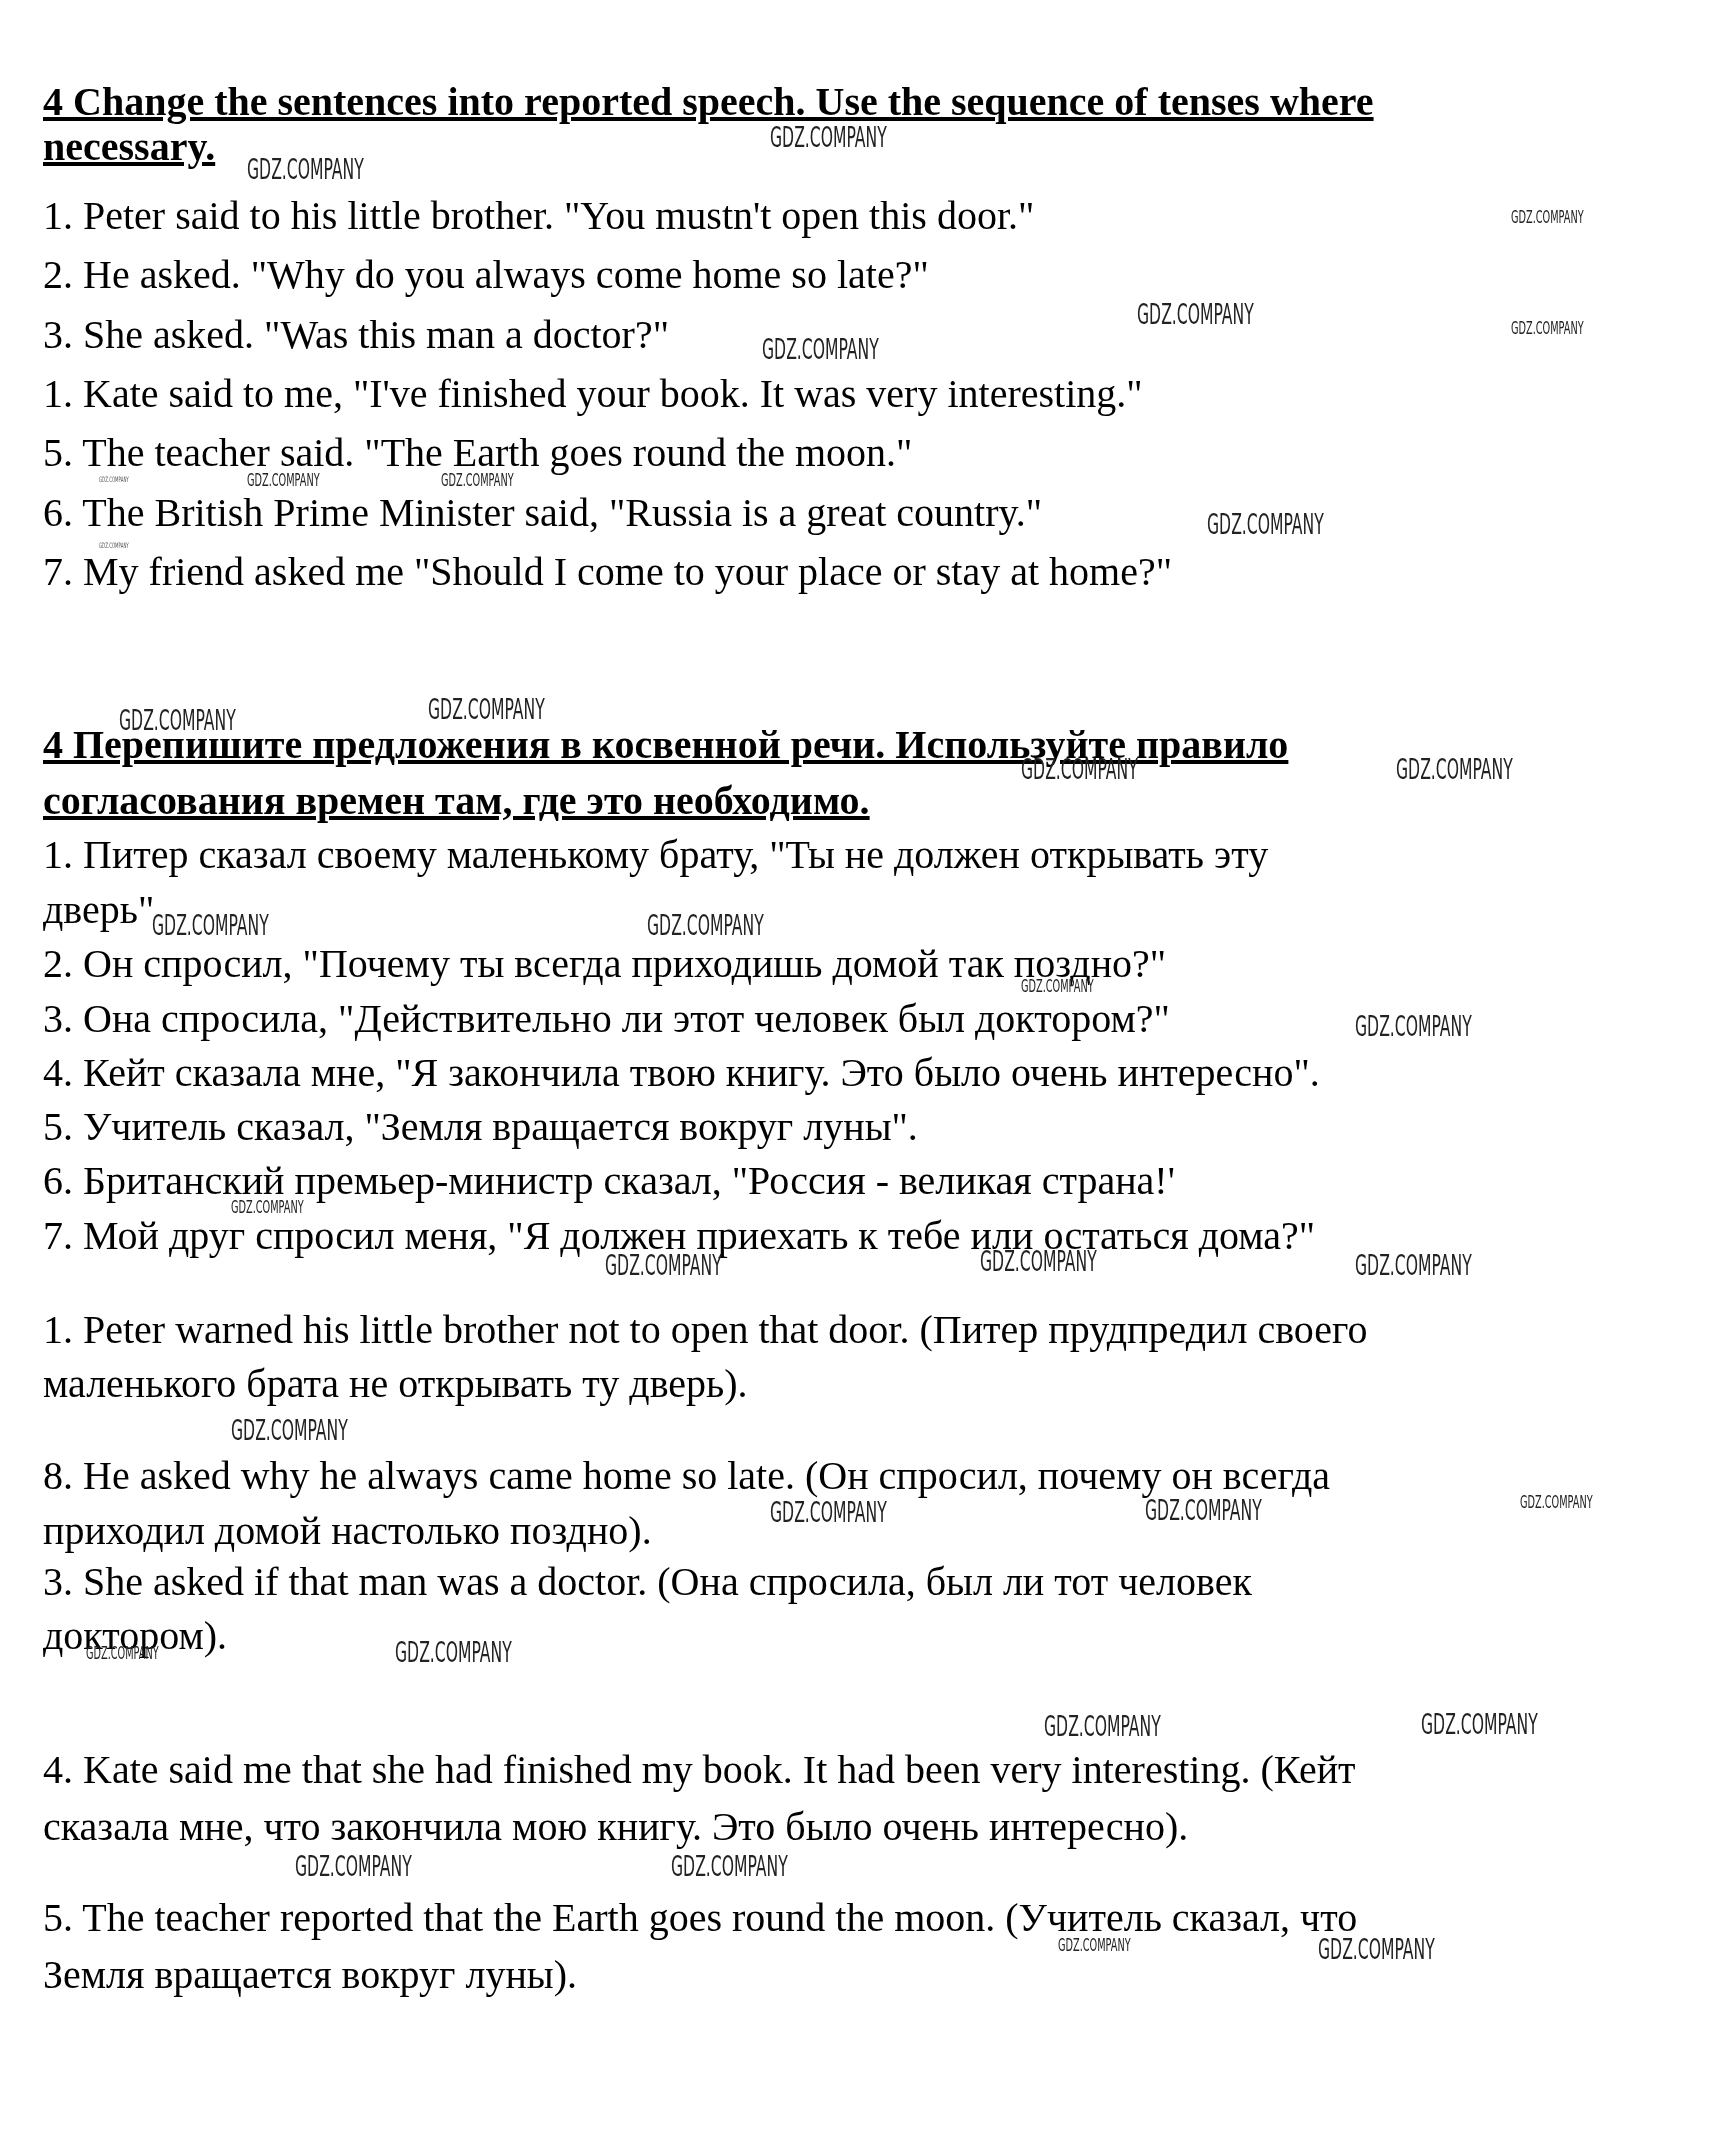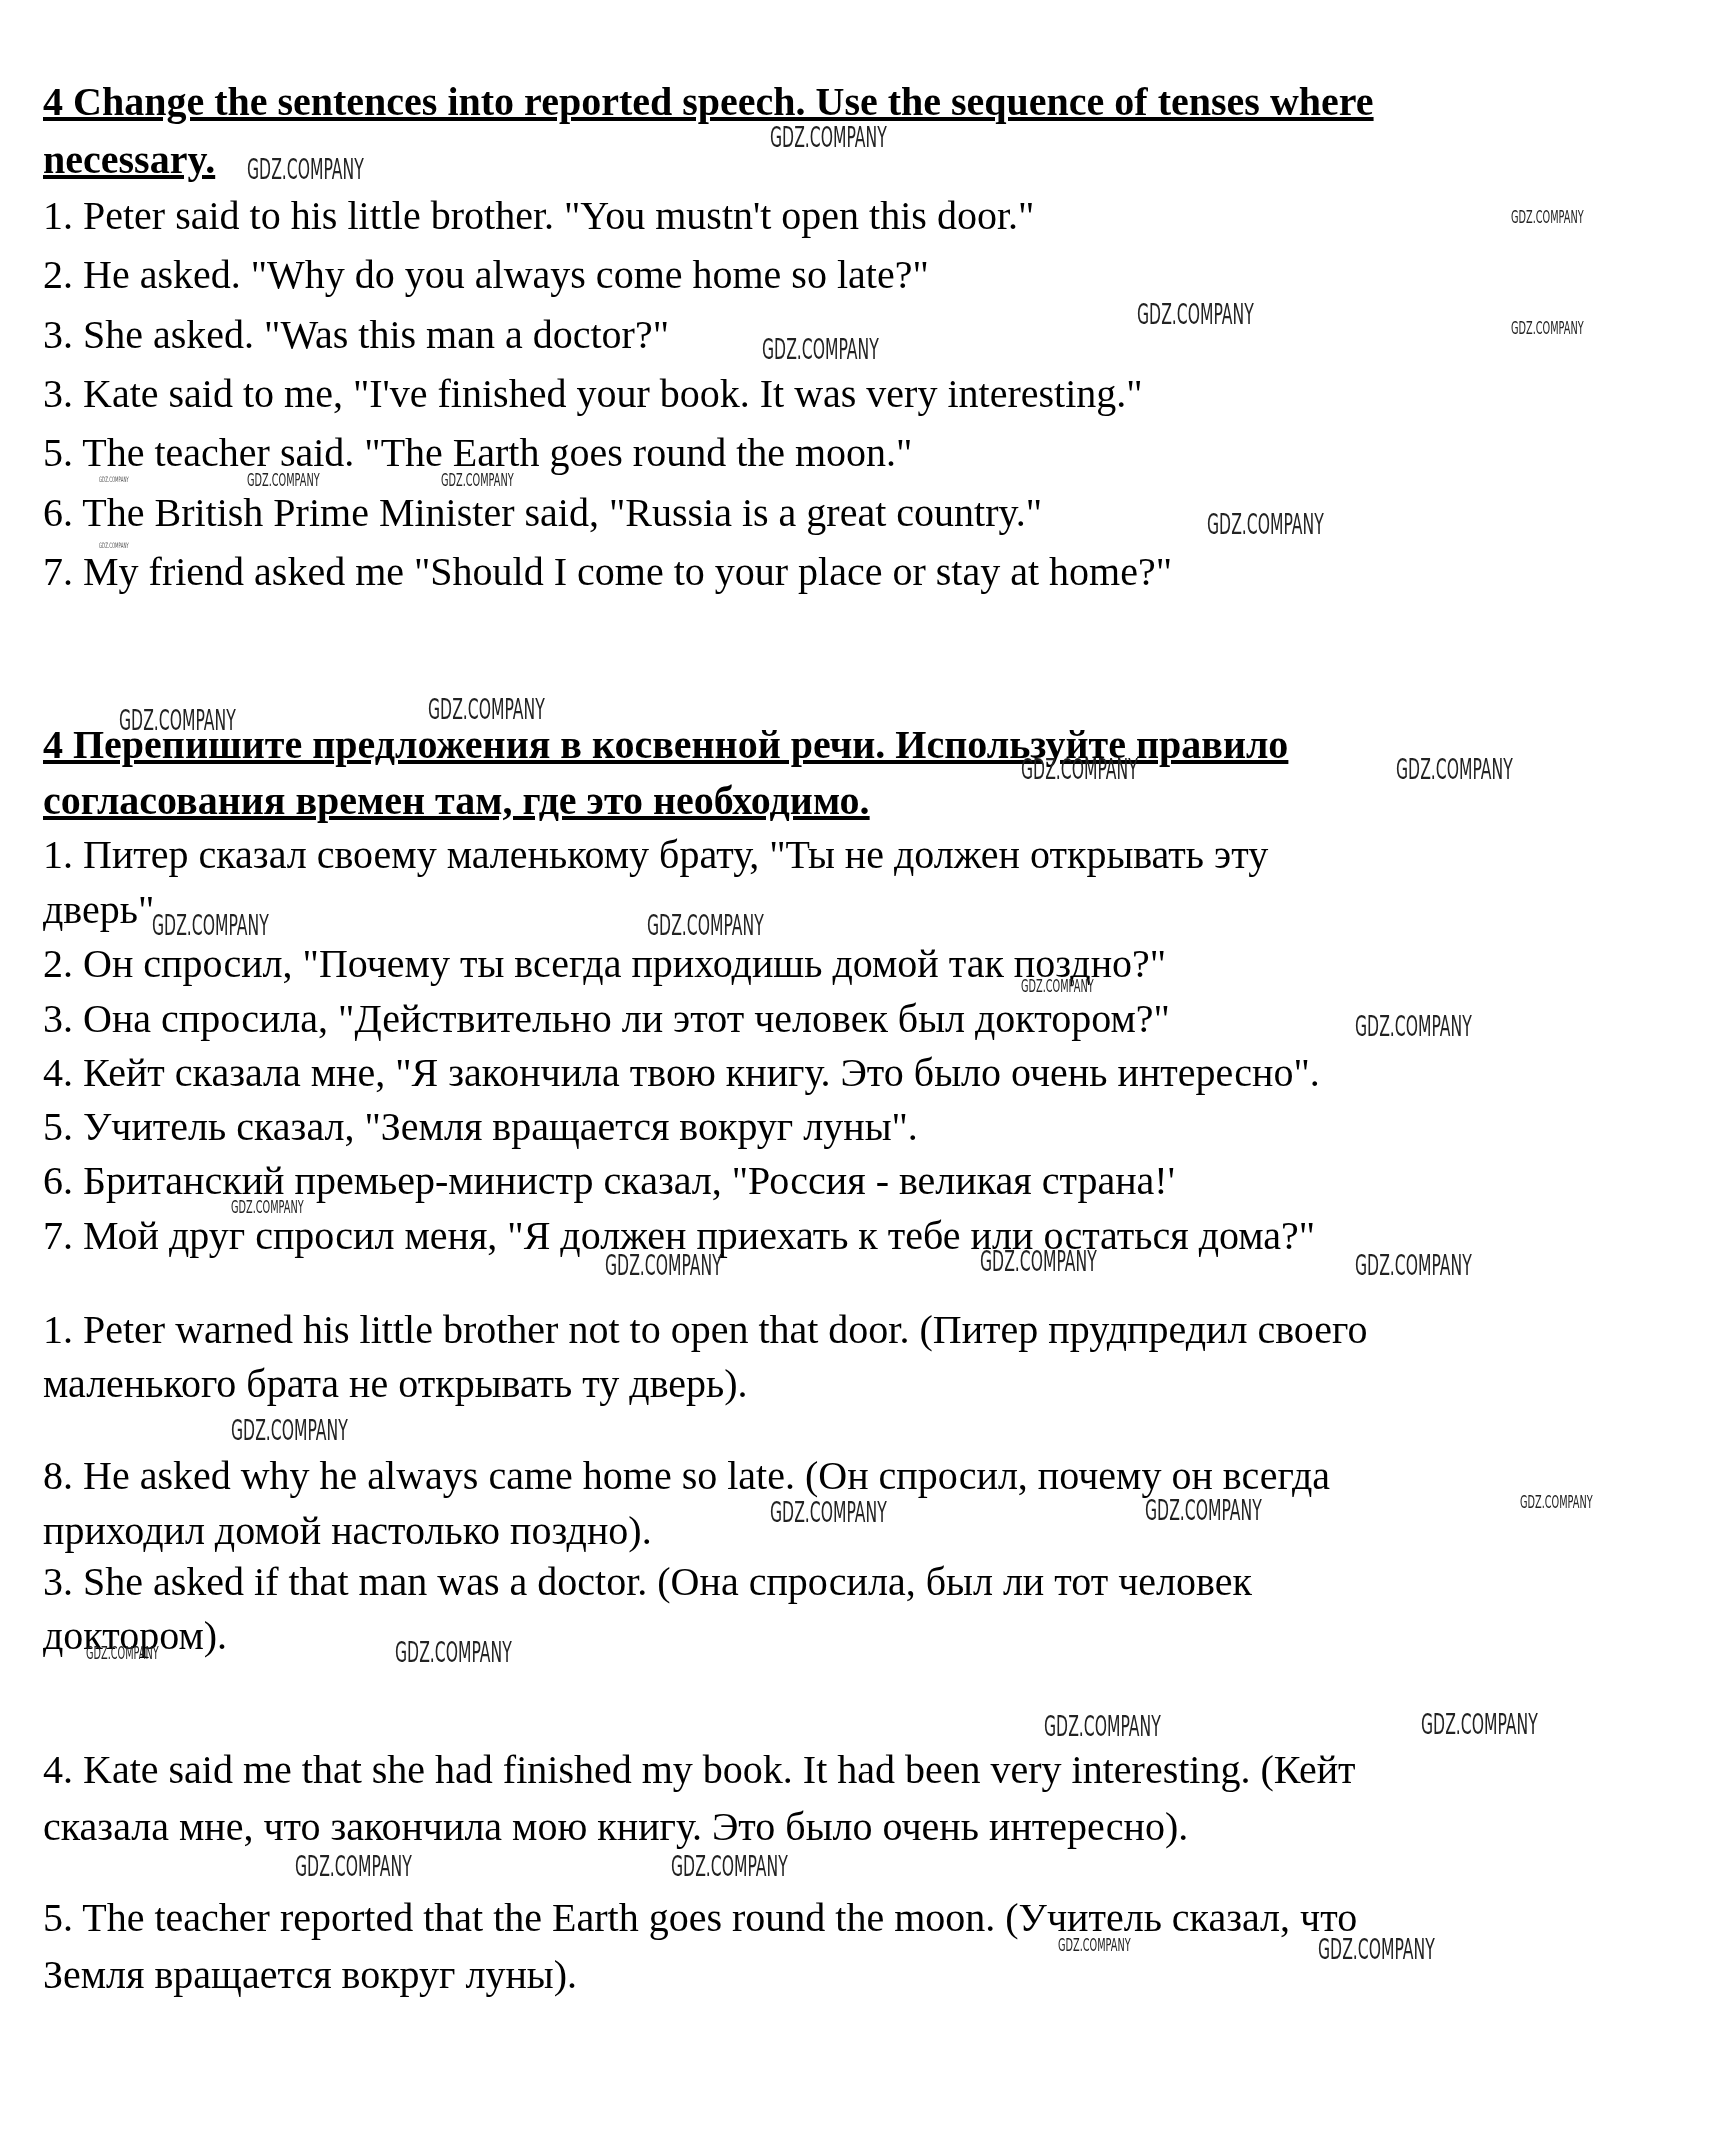--- a/index.html
+++ b/index.html
@@ -11,25 +11,25 @@
         color: #222; white-space: nowrap; transform-origin: left top; font-weight: normal; line-height: 1; }
   .wm.big { font-size: 28px; transform: scaleX(0.62); }
   .wm.mid { font-size: 18px; transform: scaleX(0.6); }
   .wm.tiny { font-size: 7.4px; transform: scaleX(0.6); color: #555; }
 </style>
 </head>
 <body>
 
 <div>
   <div class="line bold" style="top:82px">4 Change the sentences into reported speech. Use the sequence of tenses where</div>
-  <div class="line bold" style="top:140px">necessary.</div>
+  <div class="line bold" style="top:127px">necessary.</div>
   <div class="line" style="top:196px">1. Peter said to his little brother. "You mustn't open this door."</div>
   <div class="line" style="top:255px">2. He asked. "Why do you always come home so late?"</div>
   <div class="line" style="top:315px">3. She asked. "Was this man a doctor?"</div>
-  <div class="line" style="top:374px">3. Kate said to me, "I've finished your book. It was very interesting."</div>
+  <div class="line" style="top:374px">1. Kate said to me, "I've finished your book. It was very interesting."</div>
   <div class="line" style="top:433px">5. The teacher said. "The Earth goes round the moon."</div>
   <div class="line" style="top:493px">6. The British Prime Minister said, "Russia is a great country."</div>
   <div class="line" style="top:552px">7. My friend asked me "Should I come to your place or stay at home?"</div>
 </div>
 
 <div>
   <div class="line bold" style="top:725px">4 Перепишите предложения в косвенной речи. Используйте правило</div>
   <div class="line bold" style="top:781px">согласования времен там, где это необходимо.</div>
   <div class="line" style="top:835px">1. Питер сказал своему маленькому брату, "Ты не должен открывать эту</div>
   <div class="line" style="top:890px">дверь"</div>

